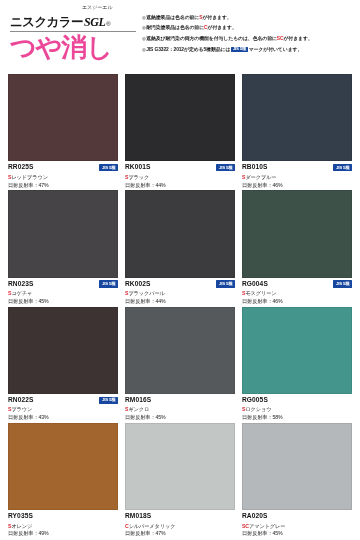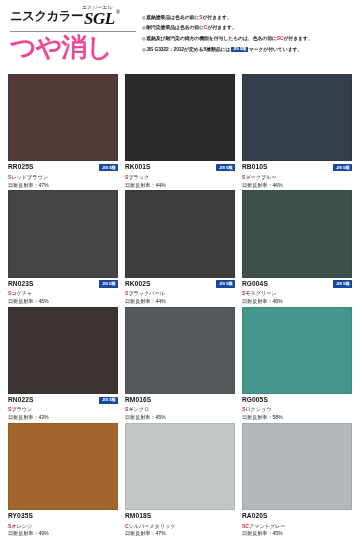--- a/index.html
+++ b/index.html
@@ -19,35 +19,36 @@
     box-sizing:border-box;
   }
   .brandbox{
     width:132px;
     flex:0 0 132px;
     padding-left:4px;
     box-sizing:border-box;
   }
   .brand-line1{
     display:flex;
+    align-items:flex-end;
     height:18px;
     position:relative;
   }
   .brand-kana{
     font-size:12.5px;
     font-weight:bold;
     letter-spacing:-0.6px;
     line-height:1;
     color:#1a1a1a;
   }
   .brand-sgl{
     font-family:"Liberation Serif","DejaVu Serif",serif;
     font-style:italic;
     font-weight:bold;
-    font-size:17px;
+    font-size:12px;
     line-height:1;
     letter-spacing:-0.4px;
     margin-left:1px;
     color:#111;
   }
   .brand-reg{
     font-size:6px;
     margin-left:1px;
     line-height:1;
     position:relative;

